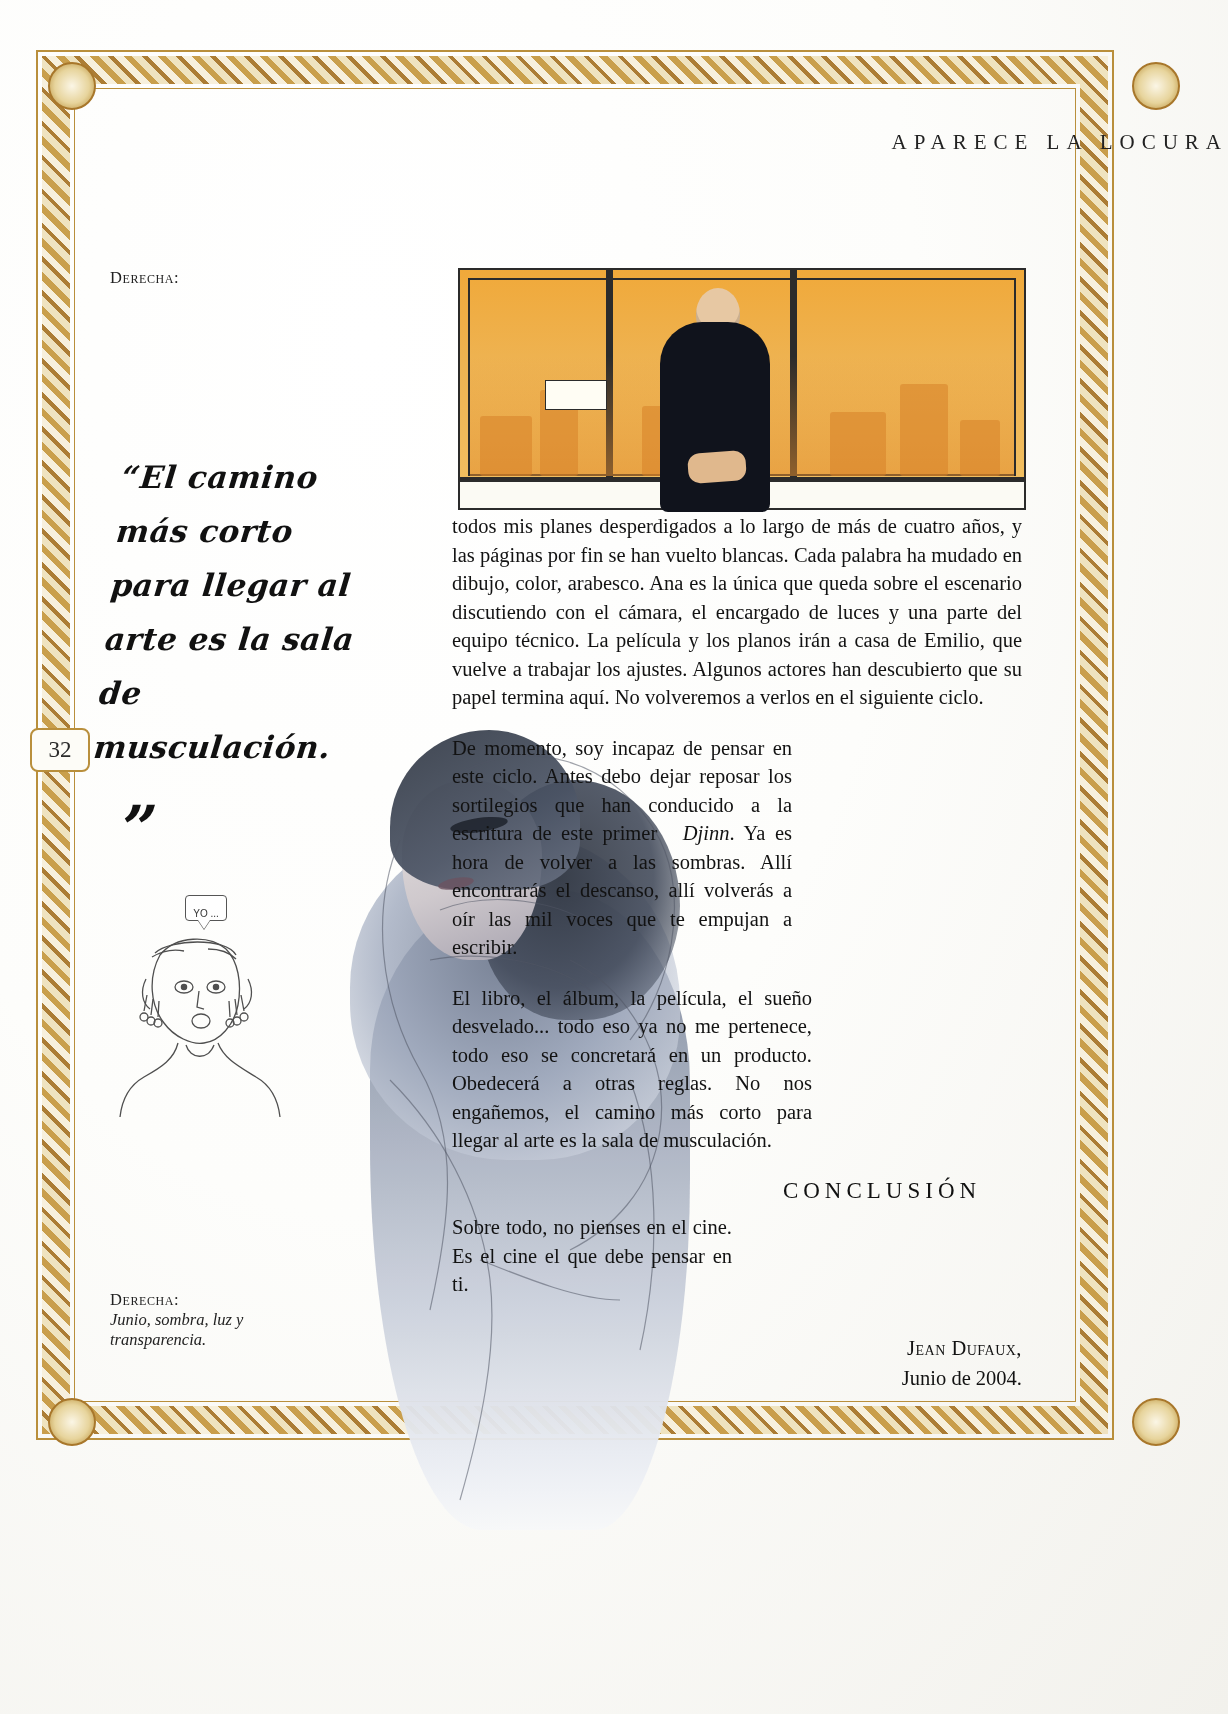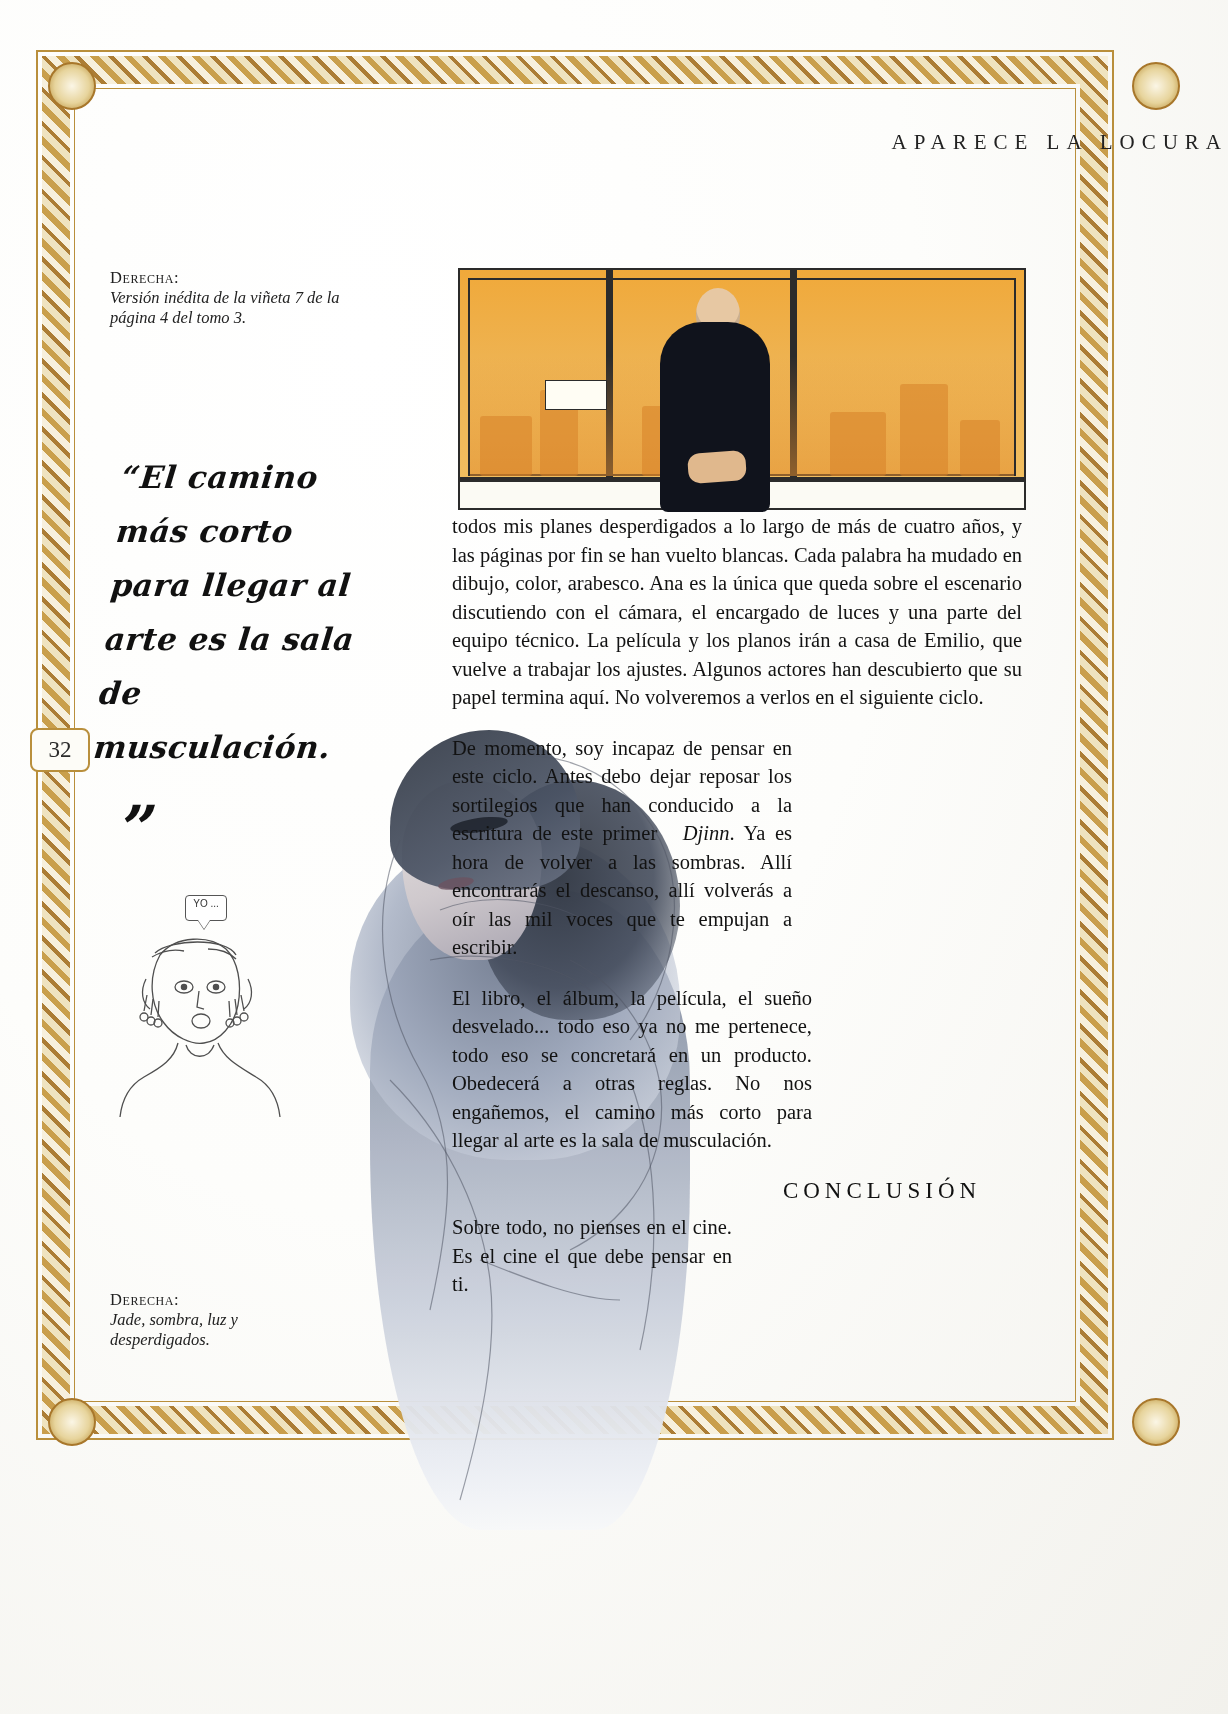--- a/index.html
+++ b/index.html
@@ -90,21 +90,21 @@
   .caption-lower2{position:absolute;left:110px;top:1290px;width:220px;}
 
   
   .sketch-head{
     position:absolute;left:100px;top:895px;width:200px;height:250px;
   }
   .speech-bubble{
     position:absolute;left:85px;top:0px;width:42px;height:26px;
     border:1.4px solid #555;border-radius:4px;background:#fff;
     font-size:10px;text-align:center;line-height:11px;color:#333;
-    font-family:"Liberation Sans", sans-serif;padding-top:2px;box-sizing:border-box;
+    font-family:"Liberation Sans", sans-serif;padding-top:12px;box-sizing:border-box;
   }
   .speech-bubble:after{
     content:"";position:absolute;left:12px;bottom:-9px;
     border-left:6px solid transparent;border-right:6px solid transparent;
     border-top:9px solid #fff;
     filter:drop-shadow(0 1px 0 #555);
   }
 
   
   .panel{
@@ -217,21 +217,20 @@
   <div class="corner-medallion cm-bl"></div>
   <div class="corner-medallion cm-br"></div>
 
   <div class="page-num">32</div>
 
   <div class="running-head">APARECE LA LOCURA</div>
 
   <div class="left-col">
     <div class="caption">
       <span class="lead">Derecha:</span><br>
-      <span>Versión inédita de la viñeta 7 de la página 4 del tomo 3.</span>
     </div>
   </div>
 
   <div class="pullquote">“El camino más corto para llegar al arte es la sala de musculación.</div>
   <div class="quote-tail">”</div>
 
   <div class="sketch-head">
     <div class="speech-bubble">YO ...</div>
     <svg width="200" height="250" viewBox="0 0 200 250">
       <g fill="none" stroke="#4f4f4f" stroke-width="1.3">
@@ -259,21 +258,21 @@
         <path d="M118 148 C124 164 140 172 156 182 C170 190 178 204 180 222"></path>
         <path d="M86 150 C90 164 108 166 114 150"></path>
       </g>
     </svg>
   </div>
 
 
   <div class="caption-lower2">
     <div class="caption">
       <span class="lead">Derecha:</span><br>
-      <span>Jade, sombra, luz y desperdigados.</span>
+      <span>Junio, sombra, luz y transparencia.</span>
     </div>
   </div>
 
   <div class="panel">
     <div class="frame-in"></div>
     <div class="mull" style="left:146px;"></div>
     <div class="mull" style="left:330px;"></div>
     <div class="city">
       <div class="blob" style="left:10px;bottom:0;width:52px;height:60px;"></div>
       <div class="blob" style="left:70px;bottom:0;width:38px;height:86px;"></div>
@@ -317,15 +316,19 @@
     <p class="p-wrap1">todos mis planes desperdigados a lo largo de más de cuatro años, y las páginas por fin se han vuelto blancas. Cada palabra ha mudado en dibujo, color, arabesco. Ana es la única que queda sobre el escenario discutiendo con el cámara, el encargado de luces y una parte del equipo técnico. La película y los planos irán a casa de Emilio, que vuelve a trabajar los ajustes. Algunos actores han descubierto que su papel termina aquí. No volveremos a verlos en el siguiente ciclo.</p>
 
     <p class="p-narrow"><span>De momento, soy incapaz de pensar en este ciclo. Antes debo dejar reposar los sortilegios que han conducido a la escritura de este primer </span><em>Djinn</em><span>. Ya es hora de volver a las sombras. Allí encontrarás el descanso, allí volverás a oír las mil voces que te empujan a escribir.</span></p>
 
     <p class="p-narrow2">El libro, el álbum, la película, el sueño desvelado... todo eso ya no me pertenece, todo eso se concretará en un producto. Obedecerá a otras reglas. No nos engañemos, el camino más corto para llegar al arte es la sala de musculación.</p>
 
     <div class="conclusion-head">CONCLUSIÓN</div>
 
     <p class="p-concl">Sobre todo, no pienses en el cine. Es el cine el que debe pensar en ti.</p>
 
+    <div class="signature">
+      <div class="sc">Jean Dufaux,</div>
+      <div>Junio de 2004.</div>
+    </div>
   </div>
 
 </div>
 
 </body></html>

